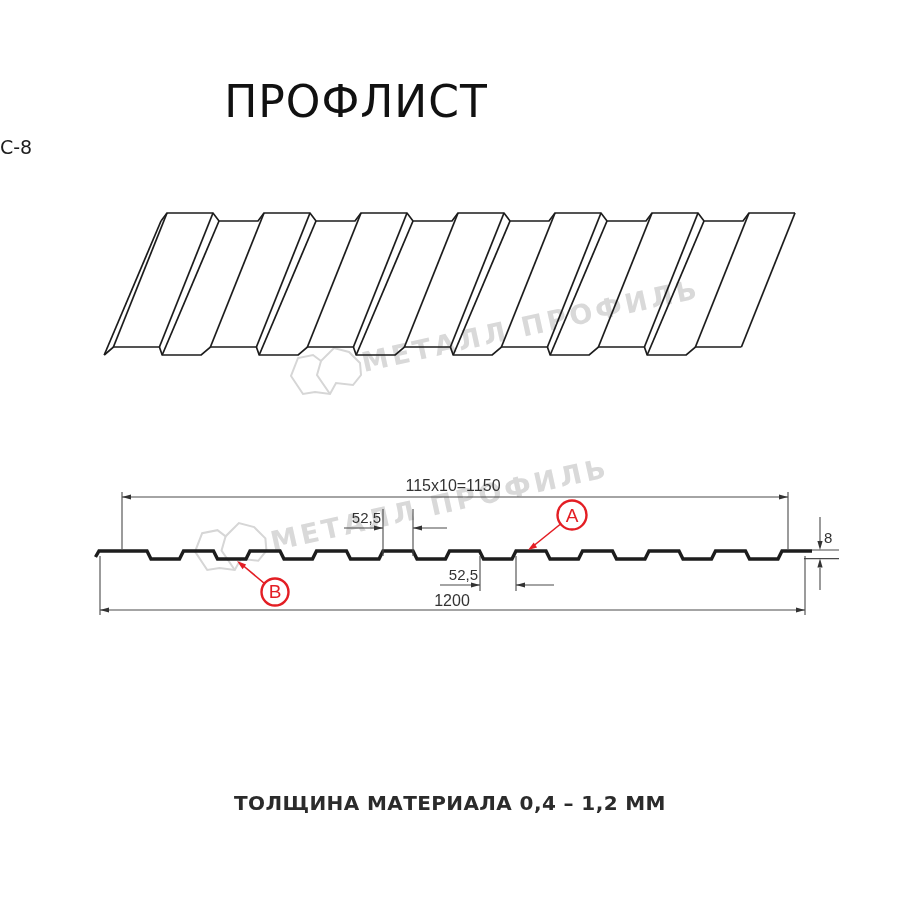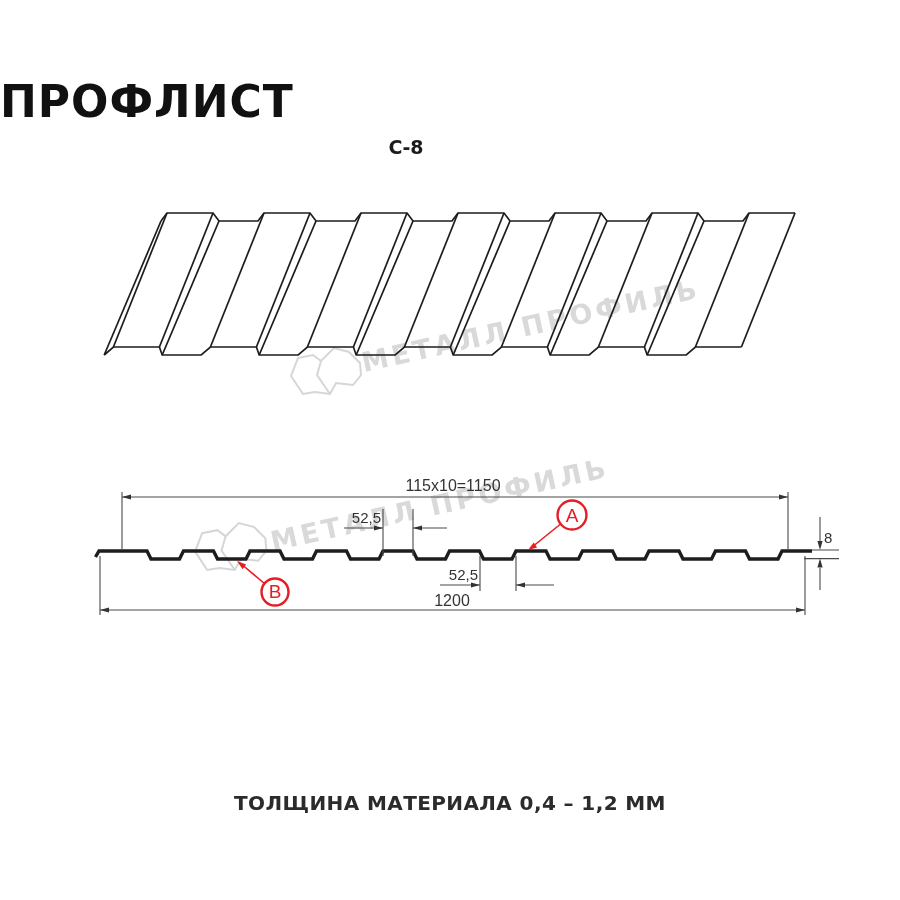--- a/index.html
+++ b/index.html
@@ -1,21 +1,21 @@
 <!DOCTYPE html>
 <html><head>
 <meta charset="utf-8">
 <style>
   html,body{margin:0;padding:0;background:#ffffff;}
   body{width:900px;height:900px;position:relative;overflow:hidden;
        font-family:"DejaVu Sans","Liberation Sans",sans-serif;}
-  .title{position:absolute;top:76px;left:0;width:712px;text-align:left;
-         font-size:44px;font-weight:700;letter-spacing:1px;color:#111;}
-  .subtitle{position:absolute;top:136px;left:0;width:812px;text-align:center;
-            font-size:19px;font-weight:700;color:#1c1c1c;}
+  .title{position:absolute;top:76px;left:0;width:712px;text-align:center;
+         font-size:44px;font-weight:400;letter-spacing:1px;color:#111;}
+  .subtitle{position:absolute;top:136px;left:0;width:812px;text-align:left;
+            font-size:19px;font-weight:400;color:#1c1c1c;}
   .footer{position:absolute;top:791px;left:0;width:900px;text-align:center;
           font-size:20px;font-weight:600;letter-spacing:.4px;color:#2b2b2b;}
   svg{position:absolute;top:0;left:0;}
   .dim-text{font-family:"Liberation Sans",sans-serif;font-size:16px;fill:#333;}
   .dim-text-sm{font-family:"Liberation Sans",sans-serif;font-size:15px;fill:#333;}
   .wm-text{font-family:"DejaVu Sans",sans-serif;font-size:27px;font-weight:600;
            letter-spacing:3.5px;fill:#d9d9d9;}
   .callout-letter{font-family:"Liberation Sans",sans-serif;font-size:19px;font-weight:500;}
 </style>
 </head>

